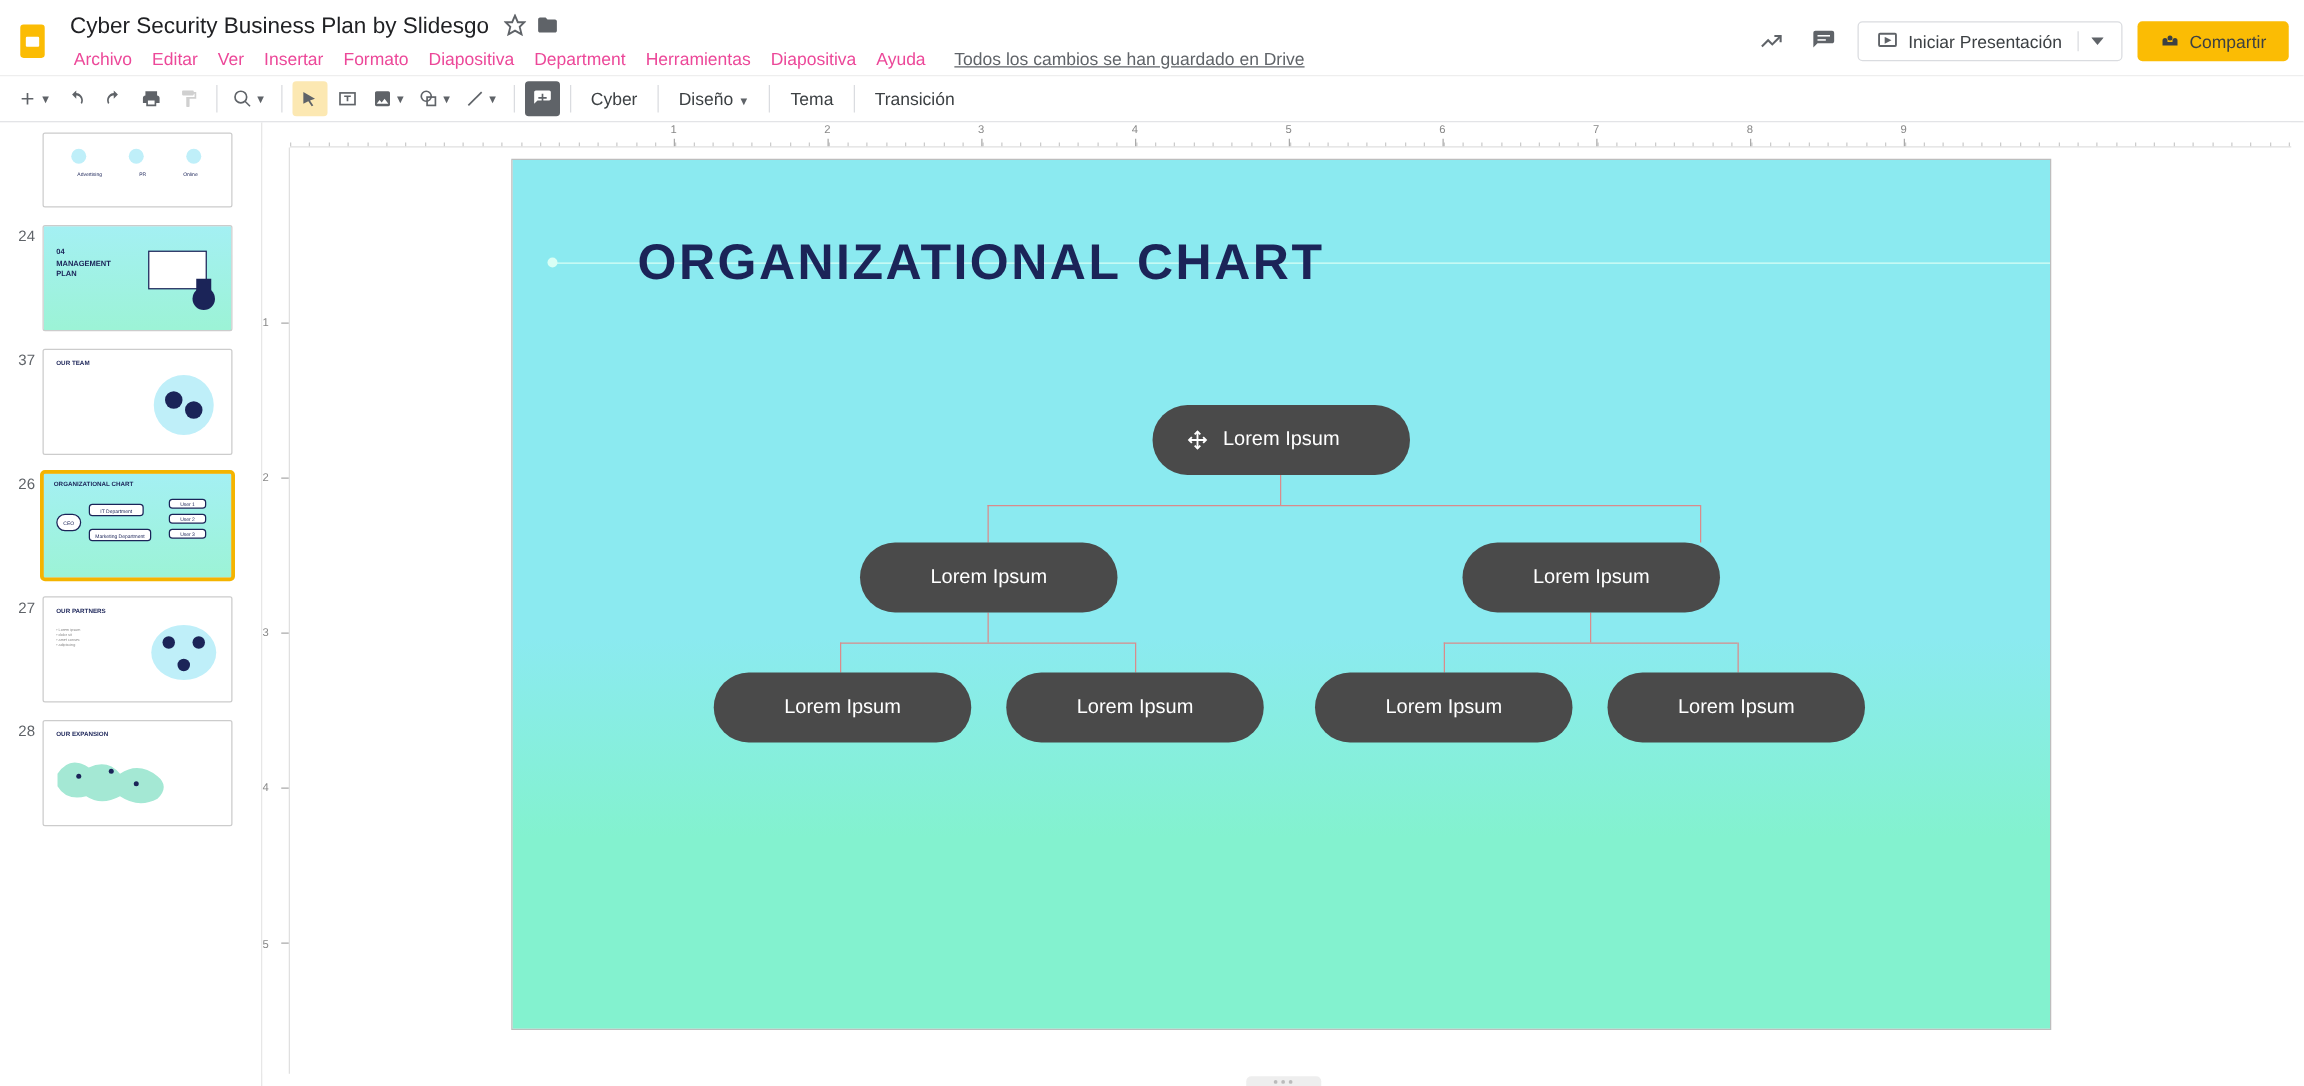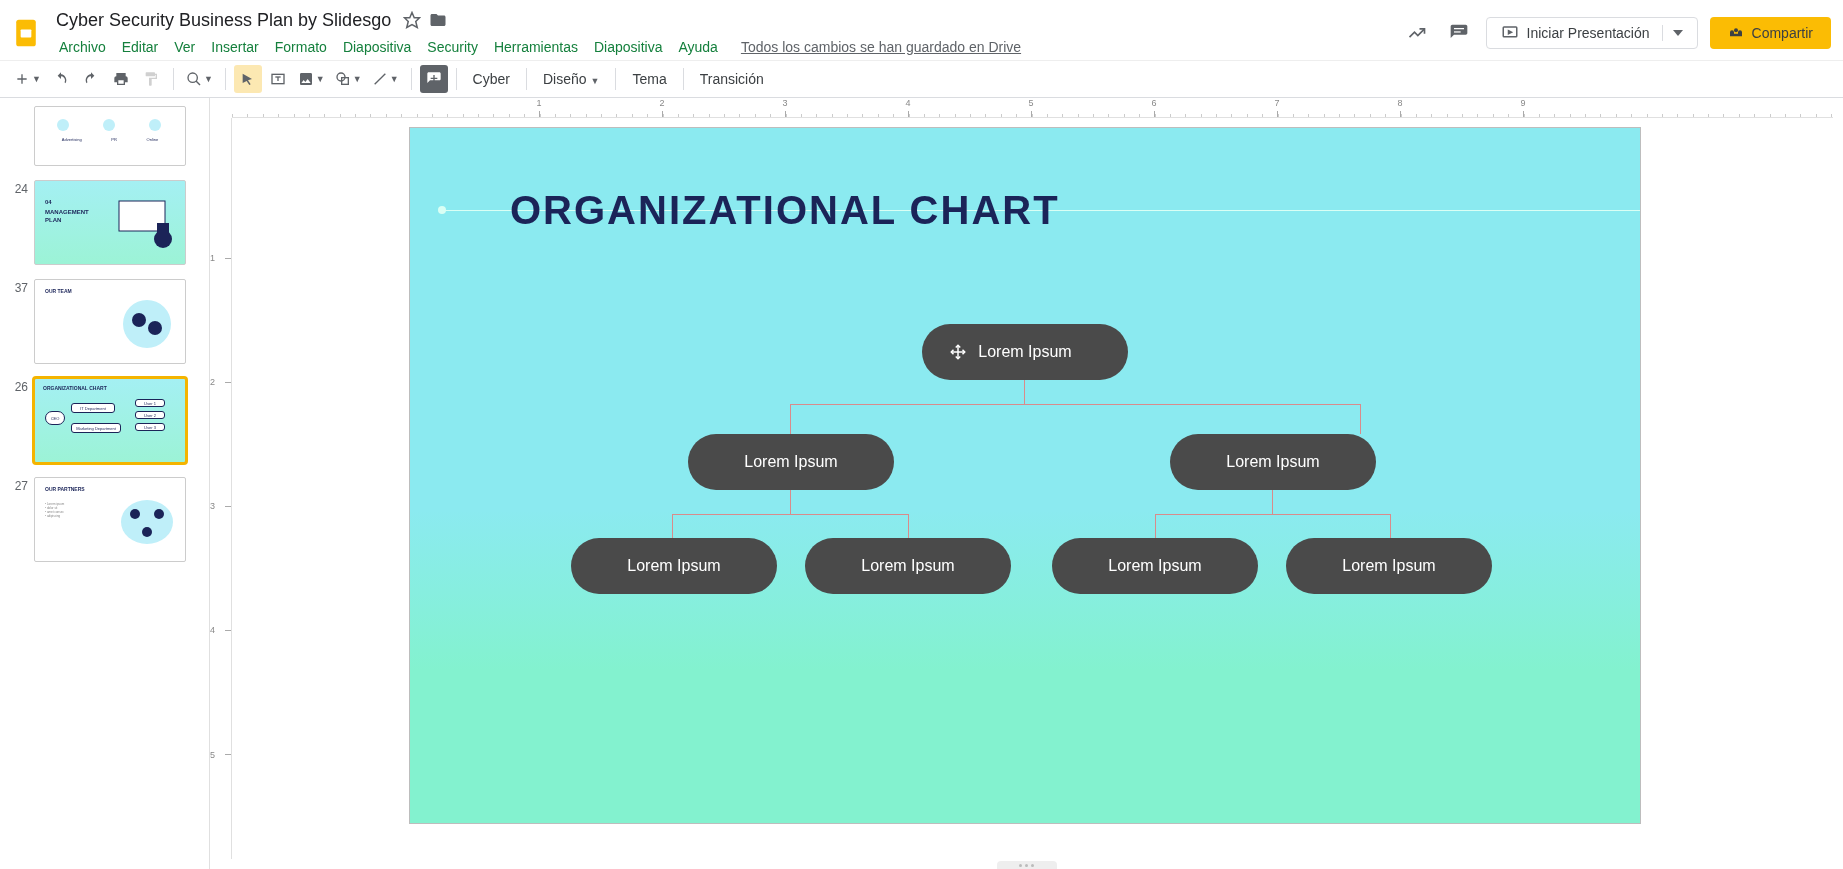--- a/index.html
+++ b/index.html
@@ -28,21 +28,21 @@
   .app-logo svg { width: 32px; height: 32px; }
   .title-area { flex: 1; min-width: 0; }
   .title-row { display: flex; align-items: center; gap: 8px; }
   .doc-title {
     font-size: 18px; color: #202124;
     padding: 2px 4px;
   }
   .title-icon { color: #5f6368; cursor: pointer; display: inline-flex; }
   .menu-bar { display: flex; gap: 2px; margin-top: 2px; align-items: center; }
   .menu-item {
-    padding: 4px 7px; font-size: 14px; color: #15803d;
+    padding: 4px 7px; font-size: 14px; color: #ec4899;
     cursor: pointer; border-radius: 3px;
   }
   .save-status {
     font-size: 14px; color: #5f6368; text-decoration: underline;
     margin-left: 14px; cursor: pointer;
   }
   .header-right {
     display: flex; align-items: center; gap: 12px;
   }
   .hdr-icon {
@@ -185,21 +185,21 @@
           </svg>
       </span>
     </div>
     <div class="menu-bar">
       <span class="menu-item">Archivo</span>
       <span class="menu-item">Editar</span>
       <span class="menu-item">Ver</span>
       <span class="menu-item">Insertar</span>
       <span class="menu-item">Formato</span>
       <span class="menu-item">Diapositiva</span>
-      <span class="menu-item">Security</span>
+      <span class="menu-item">Department</span>
       <span class="menu-item">Herramientas</span>
       <span class="menu-item">Diapositiva</span>
       <span class="menu-item">Ayuda</span>
       <span class="save-status">Todos los cambios se han guardado en Drive</span>
     </div>
   </div>
   <div class="header-right">
     <div class="hdr-icon">
       <svg width="20" height="20" viewBox="0 0 24 24" fill="none" stroke="#5f6368" stroke-width="2">
           <polyline points="3 17 9 11 13 15 21 7"></polyline>
@@ -375,20 +375,32 @@
       <div class="thumb-num">27</div>
       <div class="thumb" style="background:#fff;">
         <div class="thumb-txt" style="top:8px;left:10px;font-size:5px;">OUR PARTNERS</div>
         <svg style="position:absolute;right:8px;top:16px;" width="60" height="55" viewBox="0 0 60 55">
             <ellipse cx="30" cy="28" rx="26" ry="22" fill="#bfeff9"></ellipse>
             <circle cx="18" cy="20" r="5" fill="#1b2458"></circle>
             <circle cx="42" cy="20" r="5" fill="#1b2458"></circle>
             <circle cx="30" cy="38" r="5" fill="#1b2458"></circle>
           </svg>
         <div style="position:absolute;top:24px;left:10px;font-size:3px;color:#888;">• Lorem ipsum<br>• dolor sit<br>• amet consec<br>• adipiscing</div>
+      </div>
+    </div>
+    <div class="thumb-row">
+      <div class="thumb-num">28</div>
+      <div class="thumb" style="background:#fff;">
+        <div class="thumb-txt" style="top:8px;left:10px;font-size:5px;">OUR EXPANSION</div>
+        <svg style="position:absolute;left:6px;top:22px;" width="100" height="55" viewBox="0 0 100 55">
+            <path d="M5 20 Q15 5 30 15 Q45 8 55 20 Q70 10 85 22 Q95 30 85 40 Q70 48 55 38 Q40 46 28 38 Q12 42 5 30 Z" fill="#a4e8d4"></path>
+            <circle cx="22" cy="22" r="2" fill="#1b2458"></circle>
+            <circle cx="48" cy="18" r="2" fill="#1b2458"></circle>
+            <circle cx="68" cy="28" r="2" fill="#1b2458"></circle>
+          </svg>
       </div>
     </div>
   </div>
 
   <div class="canvas-area">
     <div class="ruler-h">
         <div class="ruler-h-minor" style="left: 0px;"></div>
         <div class="ruler-h-minor" style="left: 15.375px;"></div>
         <div class="ruler-h-minor" style="left: 30.75px;"></div>
         <div class="ruler-h-minor" style="left: 46.125px;"></div>

